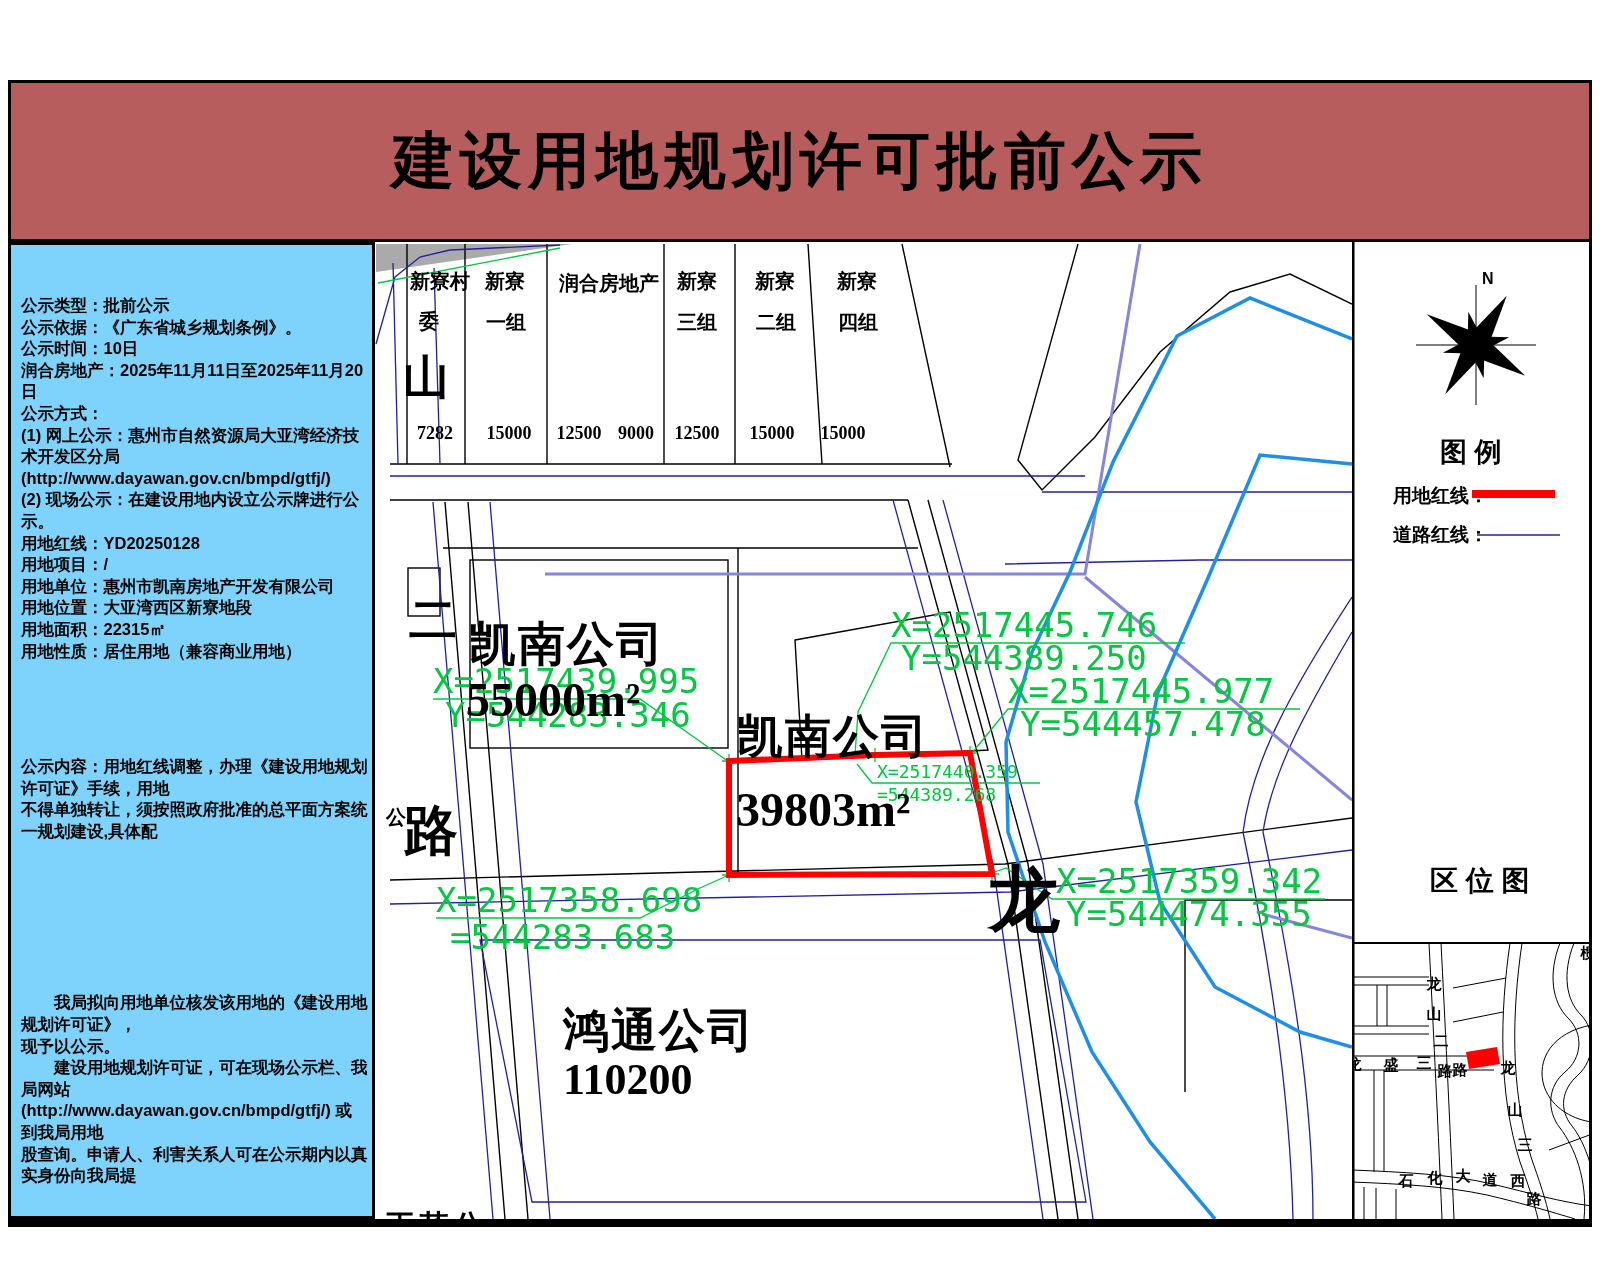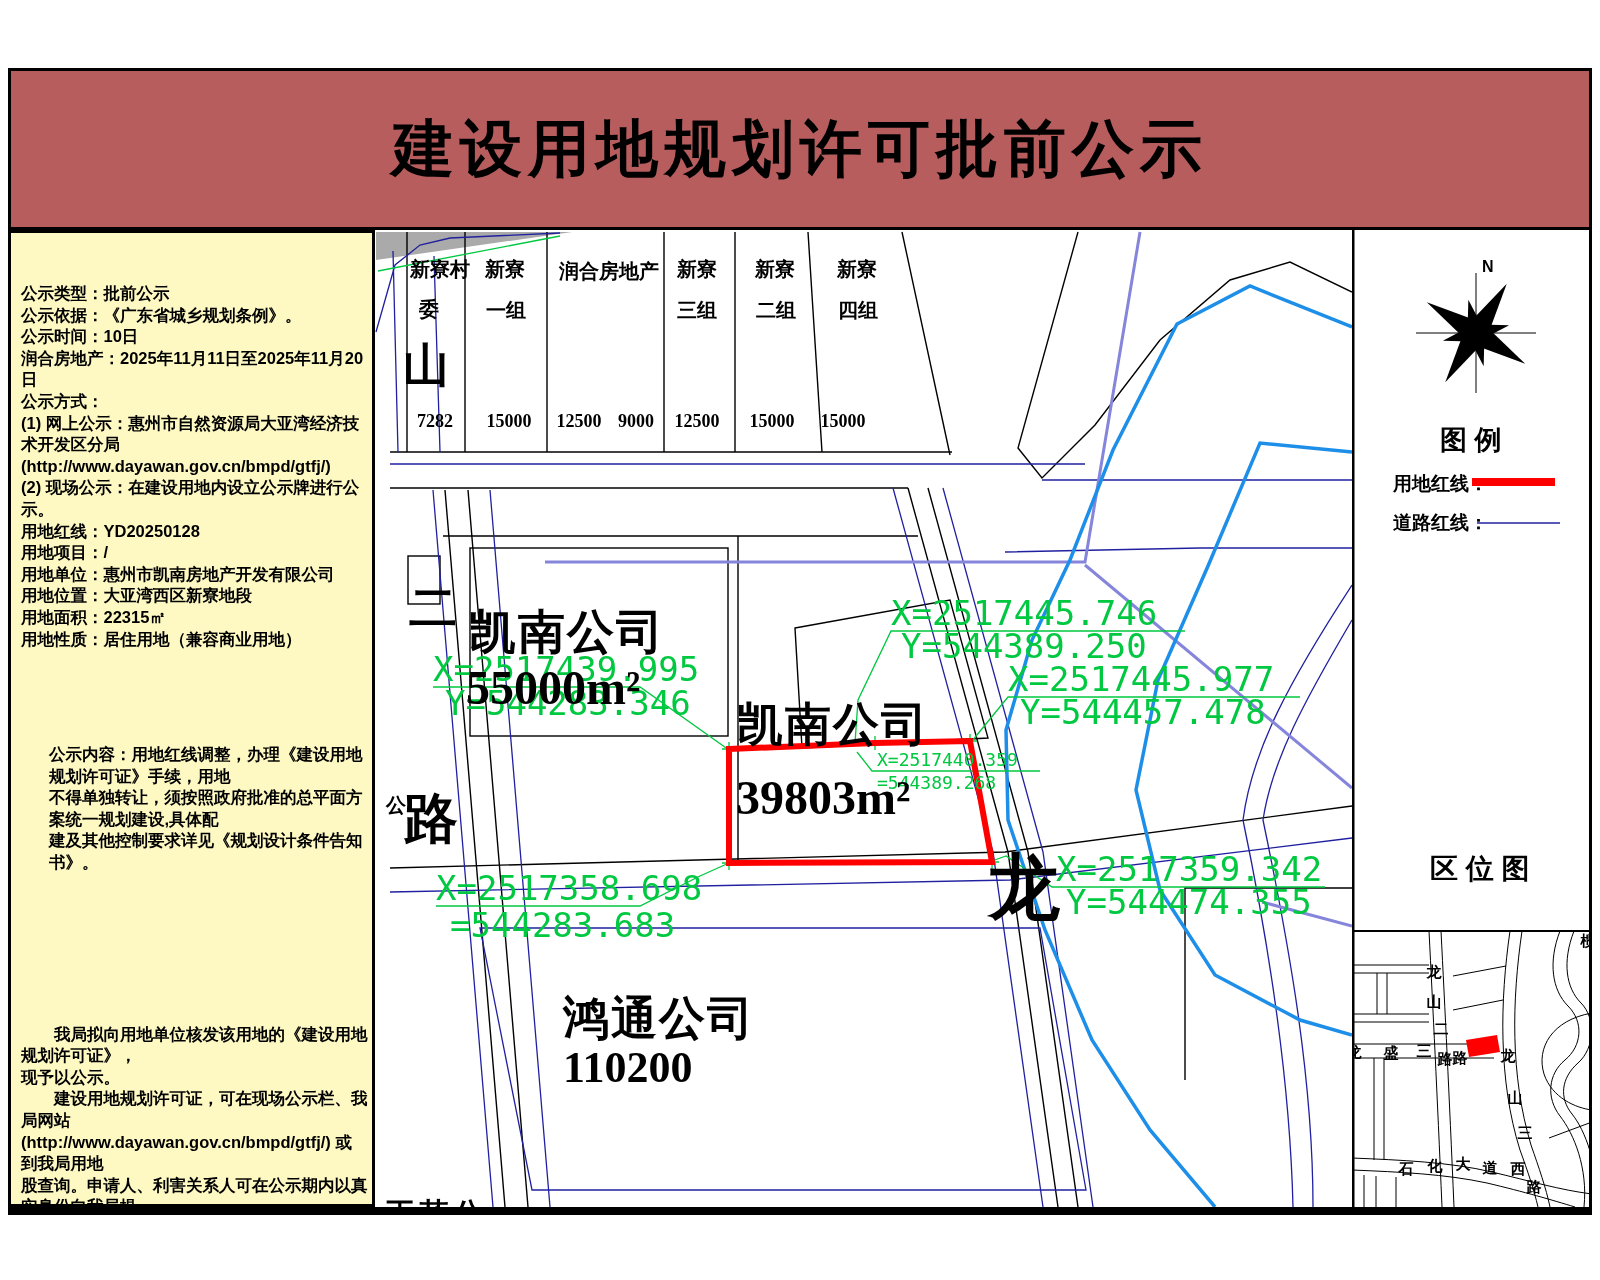--- a/index.html
+++ b/index.html
@@ -1,27 +1,27 @@
 <!DOCTYPE html>
 <html><head>
 <meta charset="utf-8">
 <style>
   html,body{margin:0;padding:0;background:#fff;width:1600px;height:1280px;position:relative;
     font-family:"Liberation Sans",sans-serif;}
-  #sheet{position:absolute;left:0;top:0;width:1600px;height:1228px;}
+  #sheet{position:absolute;left:0;top:12px;width:1600px;height:1228px;}
   #header{position:absolute;left:8px;top:68px;width:1578px;height:156px;border:3px solid #000;
     background:#B85D5D;display:flex;align-items:center;justify-content:center;}
   #header .title{font-size:62px;font-weight:bold;color:#000;letter-spacing:6px;
     font-family:"Liberation Sans",sans-serif;}
   #sidebar{position:absolute;left:8px;top:230px;width:361px;height:971px;border:3px solid #000;
-    background:#fef9c3;overflow:hidden;}
+    background:#7dd3fc;overflow:hidden;}
   #sidebar .ln{font-size:16.5px;font-weight:bold;line-height:21.6px;color:#000;white-space:pre-wrap;
     padding:0 4px 0 10px;}
   #sb-info{margin-top:50px;}
-  #sb-content{margin-top:94px;padding-left:28px;}
+  #sb-content{margin-top:94px;}
   #sb-closing{margin-top:150px;}
   #maparea{position:absolute;left:375px;top:230px;width:977px;height:977px;background:#fff;}
   #rightpanel{position:absolute;left:1352px;top:230px;width:240px;height:977px;background:#fff;}
   #bottombar{position:absolute;left:8px;top:1207px;width:1584px;height:8px;background:#000;}
   svg text{font-family:"Liberation Sans",sans-serif;}
   .cjk-big{font-weight:bold;fill:#000;}
   .numserif{font-family:"Liberation Serif",serif;font-weight:bold;fill:#000;}
   .coord{font-family:"DejaVu Sans Mono",monospace;fill:#00C840;}
   .mini-lb{font-size:15px;font-weight:bold;fill:#000;}
   .plb{font-size:20px;font-weight:bold;fill:#000;}
@@ -48,21 +48,20 @@
       <div class="ln">用地红线：YD20250128</div>
       <div class="ln">用地项目：/</div>
       <div class="ln">用地单位：惠州市凯南房地产开发有限公司</div>
       <div class="ln">用地位置：大亚湾西区新寮地段</div>
       <div class="ln">用地面积：22315㎡</div>
       <div class="ln">用地性质：居住用地（兼容商业用地）</div>
     </div>
     <div id="sb-content">
       <div class="ln">公示内容：用地红线调整，办理《建设用地规划许可证》手续，用地</div>
       <div class="ln">不得单独转让，须按照政府批准的总平面方案统一规划建设,具体配</div>
-      <div class="ln">建及其他控制要求详见《规划设计条件告知书》。</div>
     </div>
     <div id="sb-closing">
       <div class="ln">　　我局拟向用地单位核发该用地的《建设用地规划许可证》，</div>
       <div class="ln">现予以公示。</div>
       <div class="ln">　　建设用地规划许可证，可在现场公示栏、我局网站</div>
       <div class="ln">(http://www.dayawan.gov.cn/bmpd/gtfj/) 或到我局用地</div>
       <div class="ln">股查询。申请人、利害关系人可在公示期内以真实身份向我局提</div>
 
     </div>
   </div>

